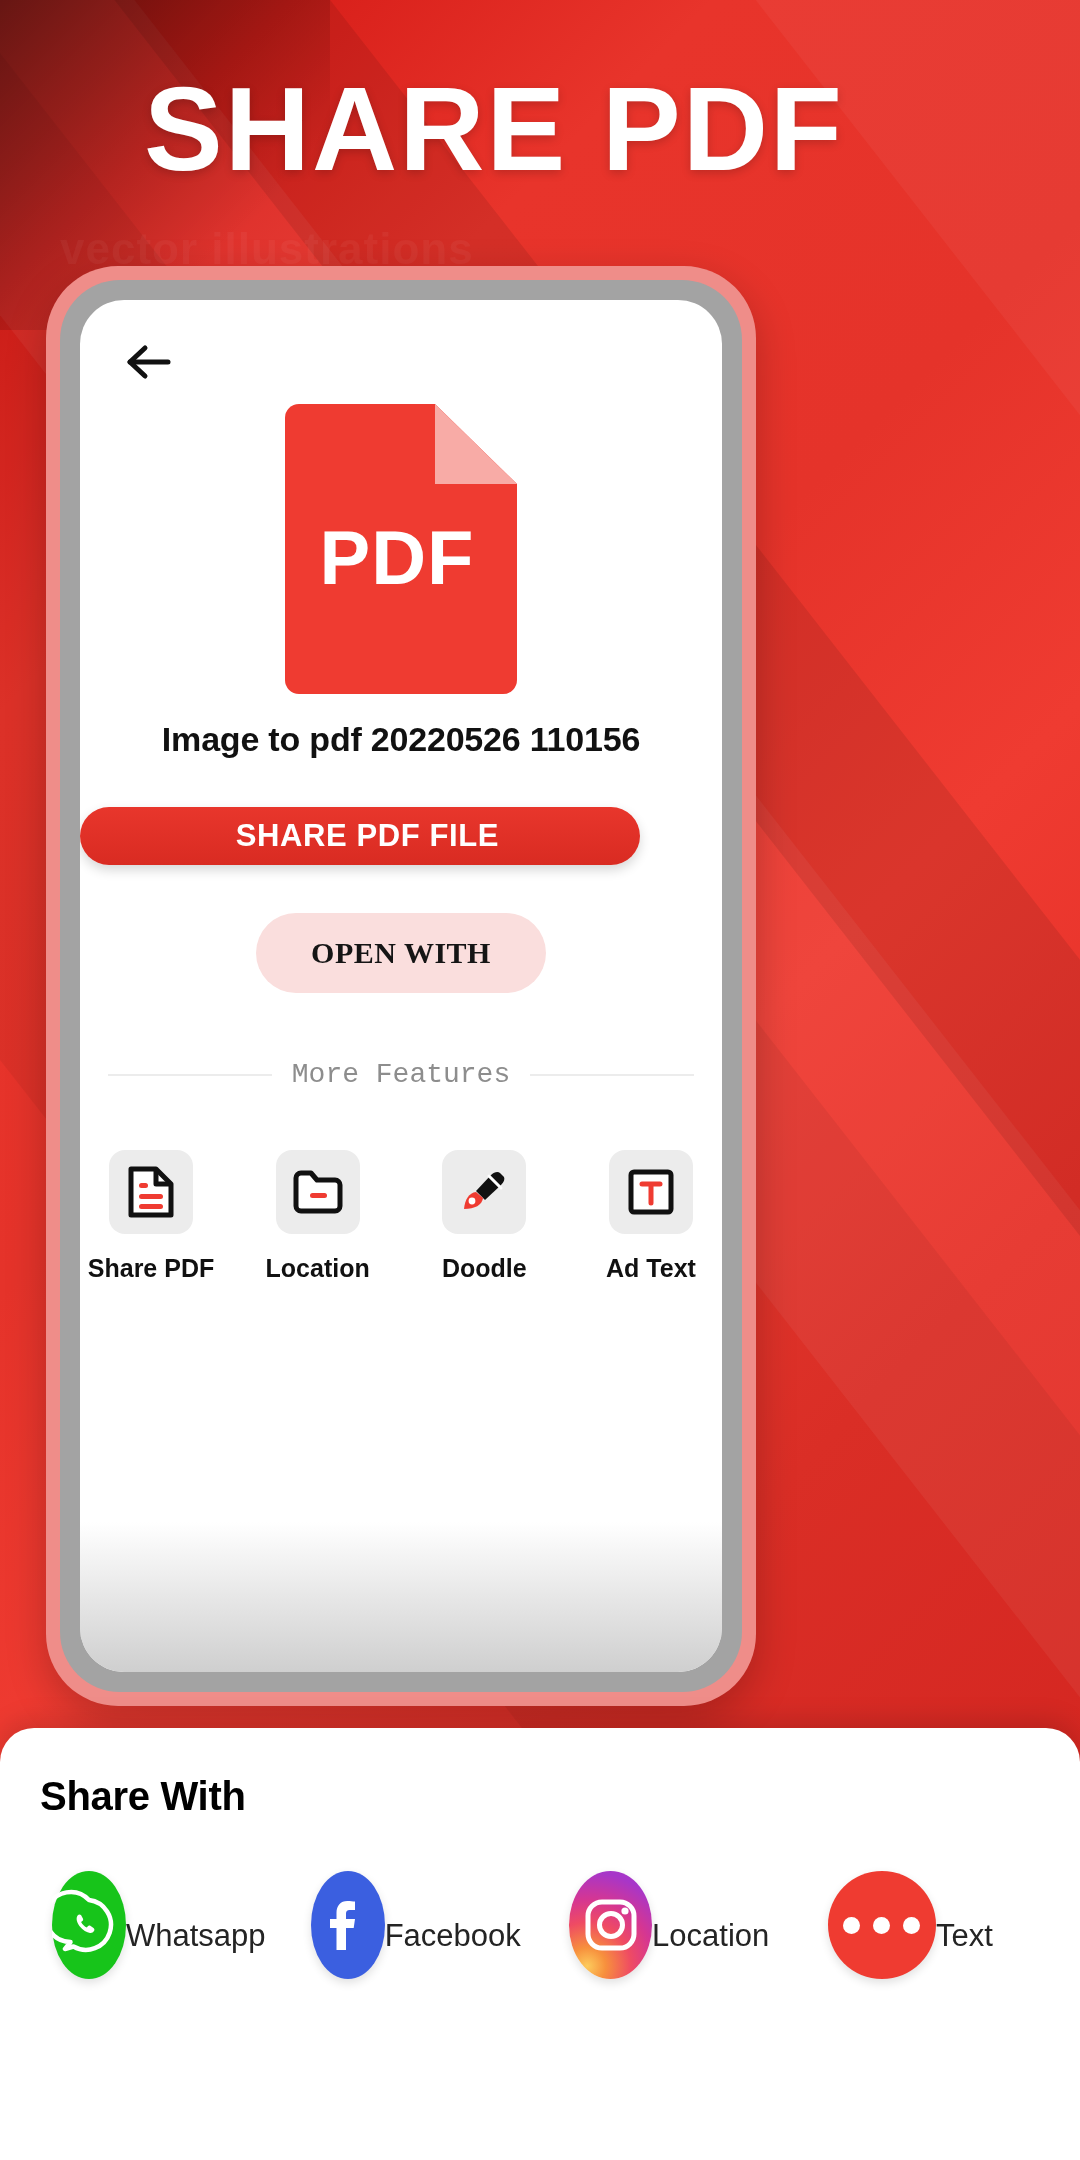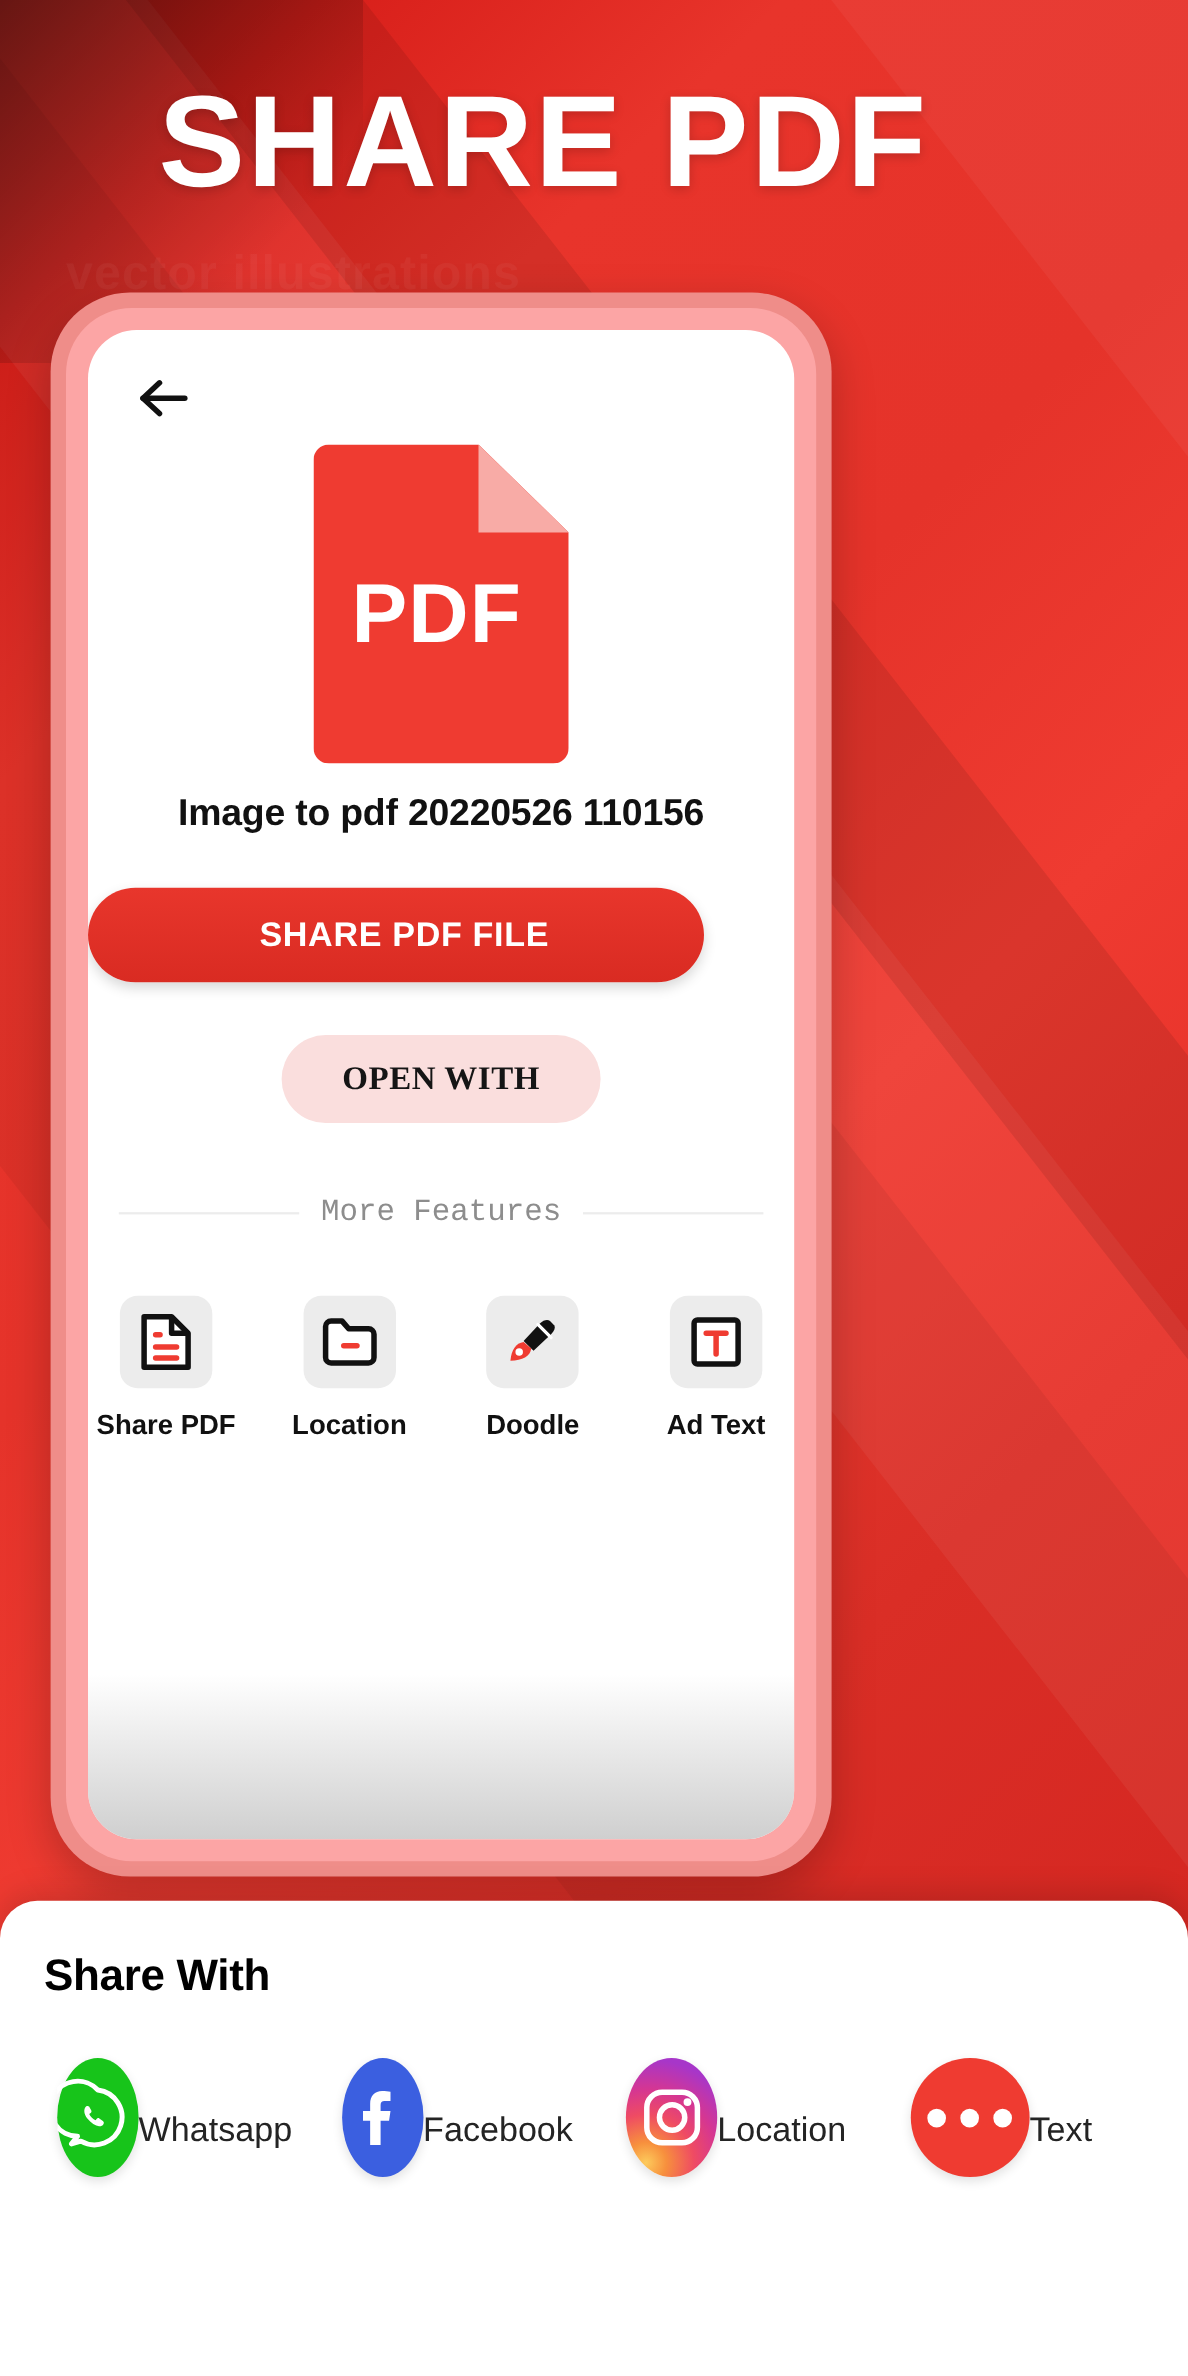--- a/index.html
+++ b/index.html
@@ -70,21 +70,21 @@
     left:46px; top:266px;
     width:710px; height:1440px;
     border-radius:72px;
     background:#ef8d89;
     padding:14px;
     box-shadow:0 14px 40px rgba(0,0,0,.22);
   }
   #phone-bezel {
     width:100%; height:100%;
     border-radius:60px;
-    background:#fca5a5;
+    background:#a3a3a3;
     padding:20px;
   }
   #phone-screen {
     position:relative;
     width:100%; height:100%;
     border-radius:44px;
     background:#ffffff;
     overflow:hidden;
   }
   #screen-fade {
@@ -106,21 +106,21 @@
     text-align:center;
     font-size:34px;
     font-weight:bold;
     color:#111111;
     letter-spacing:-.2px;
   }
 
   
   #share-pdf-button {
     margin:48px auto 0;
-    width:560px; height:86px;
+    width:560px; height:58px;
     border:none; outline:none;
     border-radius:44px;
     background:linear-gradient(to bottom, #e8362c, #d92b22);
     color:#ffffff;
     font-family:"Liberation Sans", sans-serif;
     font-size:31px;
     font-weight:bold;
     letter-spacing:.6px;
     cursor:pointer;
     box-shadow:0 5px 12px rgba(0,0,0,.16);

